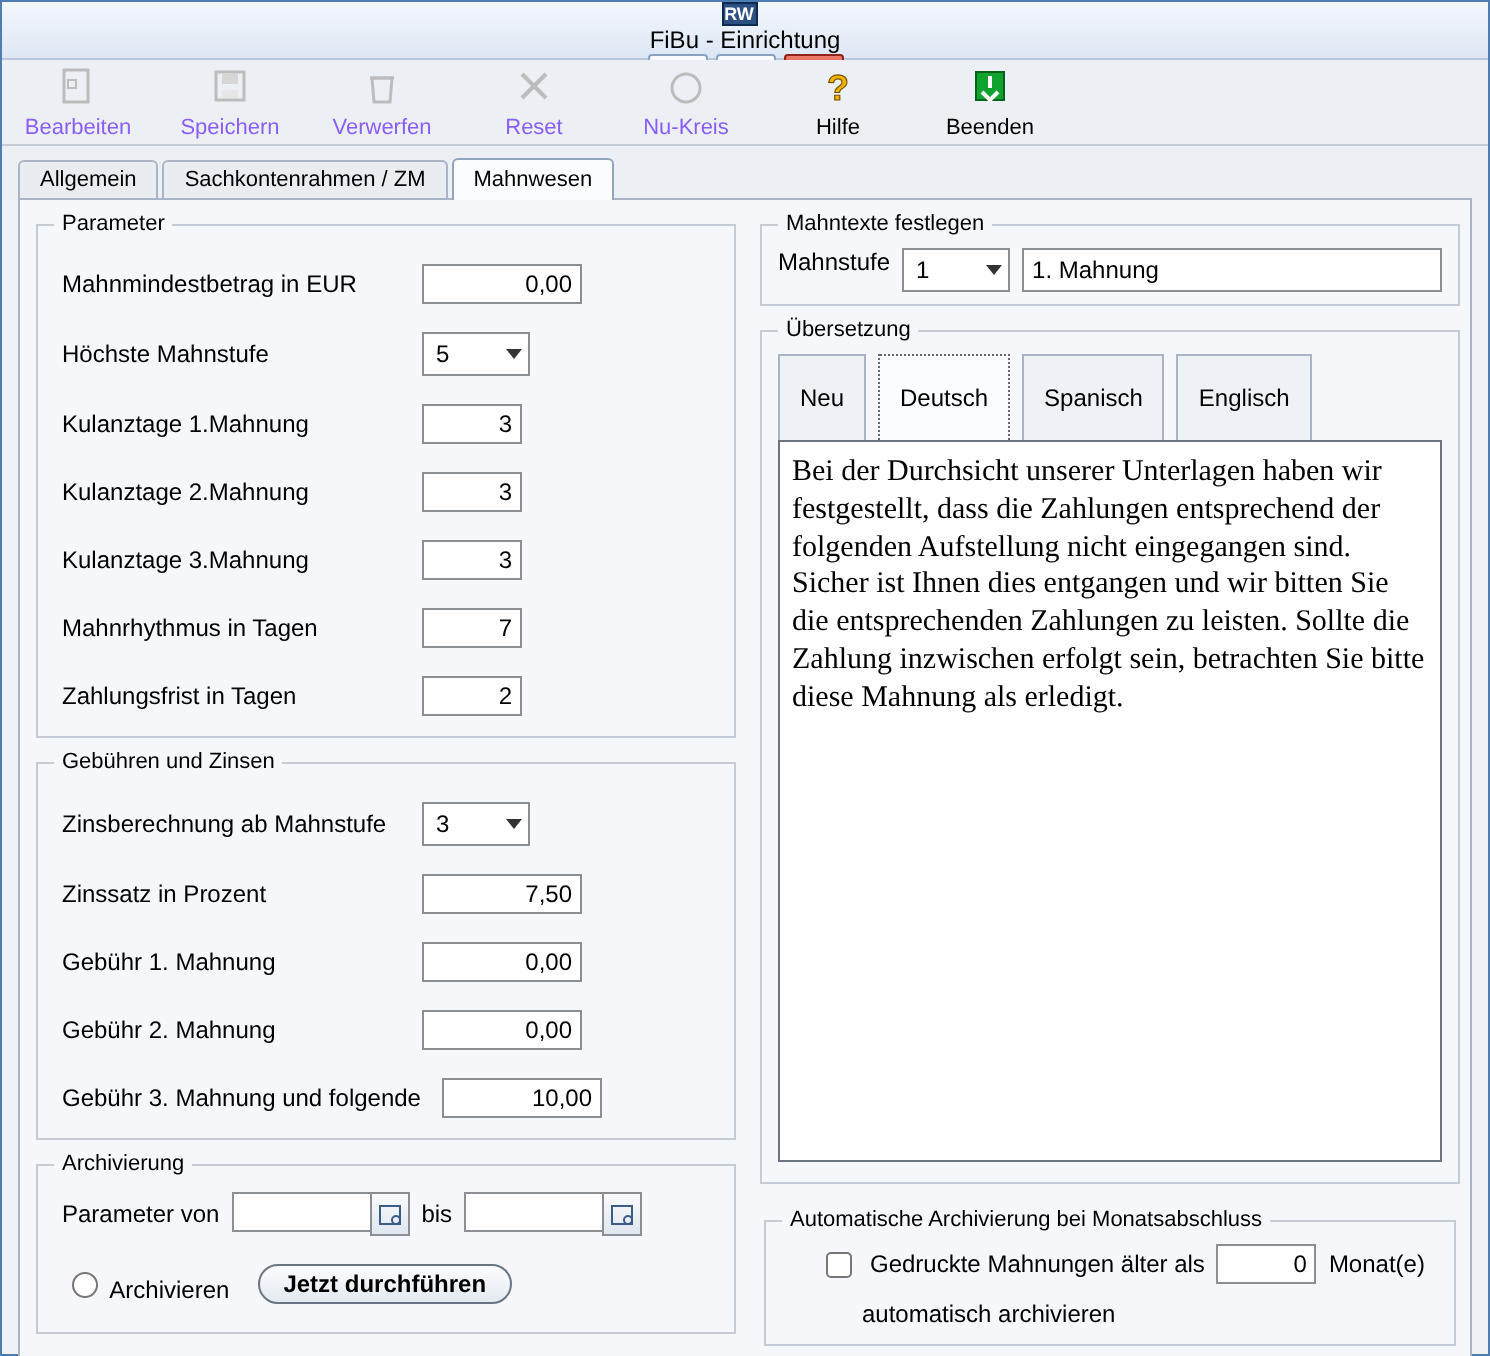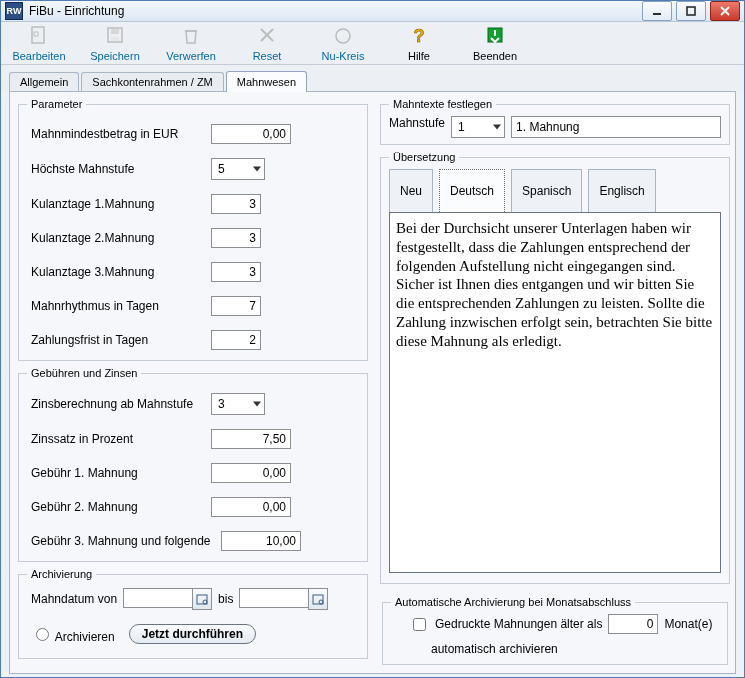--- a/index.html
+++ b/index.html
@@ -20,20 +20,21 @@
     flex-direction: column;
   }
   
   .titlebar {
     height: 28px;
     background: linear-gradient(#f3f7fc, #dde7f4);
     border-bottom: 1px solid #b8c8dc;
     display: flex;
     align-items: center;
     padding: 0 4px;
+    flex-direction: column;
   }
   .titlebar .app-icon {
     width: 16px; height: 16px;
     background: #2b4f82;
     border: 1px solid #0d2a55;
     color: #fff;
     font-size: 9px;
     font-weight: bold;
     display: flex; align-items: center; justify-content: center;
     margin-right: 6px;
@@ -66,21 +67,21 @@
     border-bottom: 1px solid #c6ccd5;
     display: flex;
     align-items: center;
   }
   .tool-btn {
     display: flex;
     flex-direction: column;
     align-items: center;
     justify-content: center;
     padding: 2px 10px;
-    color: #0369a1;
+    color: #8b5cf6;
     min-width: 56px;
   }
   .tool-btn.enabled { color: #000; cursor: pointer; }
   .tool-btn .icon { width: 24px; height: 24px; display:flex;align-items:center;justify-content:center; }
   .tool-btn .lbl { font-size: 11px; margin-top: 2px; }
 
   
   .tabstrip {
     display: flex;
     align-items: flex-end;
@@ -439,21 +440,21 @@
         <div class="form-row">
           <span class="label wide">Gebühr 3. Mahnung und folgende</span>
           <input class="text" value="10,00" style="">
         </div>
       </fieldset>
 
       <fieldset class="group">
         <legend>Archivierung</legend>
 
         <div class="arch-row">
-          <span>Mahndatum von</span>
+          <span>Parameter von</span>
           <span style="display:inline-flex">
             <input class="date" value="" style="">
             <span class="cal-btn">
               <svg width="12" height="12">
                   <rect x="1" y="2" width="10" height="9" fill="none" stroke="#3a5c86"></rect>
                   <circle cx="9" cy="9" r="2" fill="none" stroke="#3a5c86"></circle>
                 </svg>
             </span>
           </span>
           <span>bis</span>

